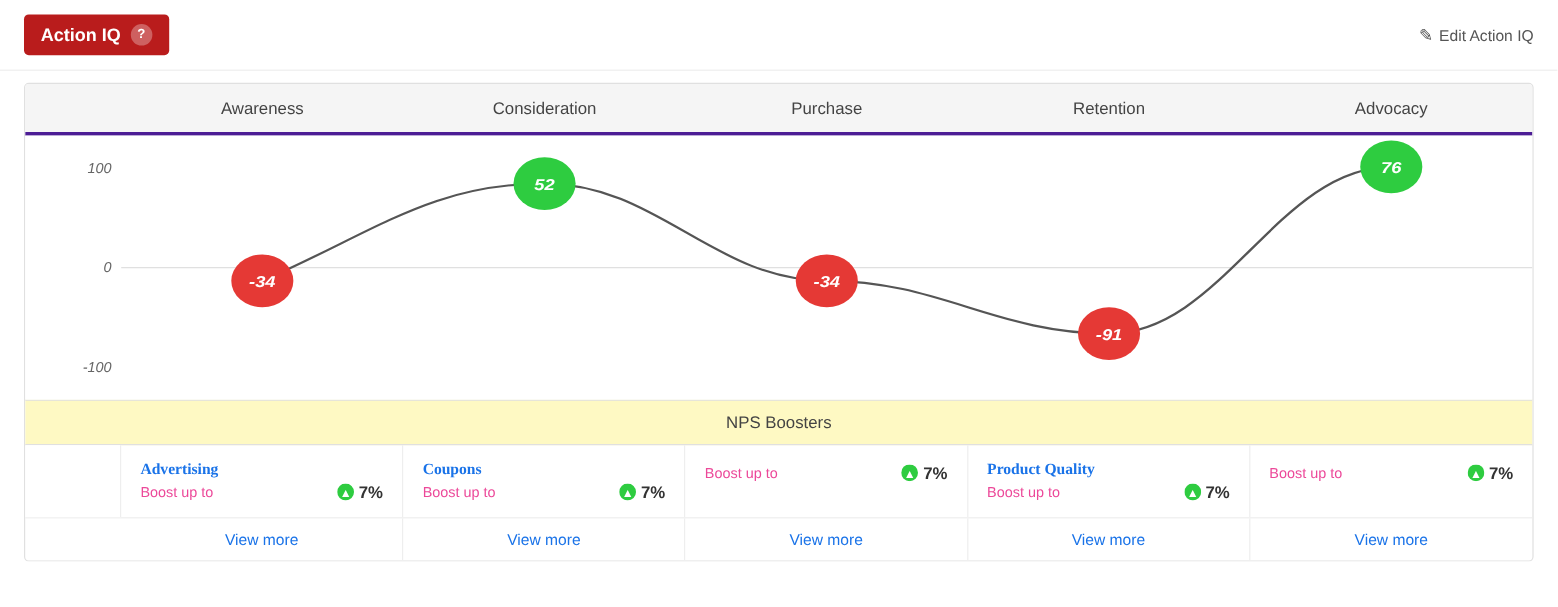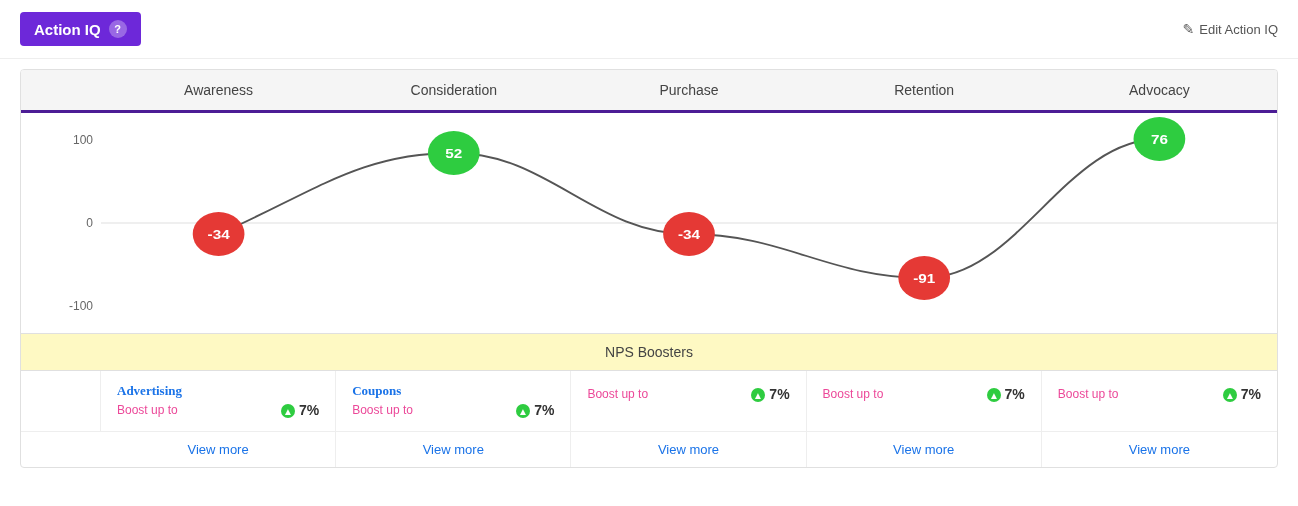--- a/index.html
+++ b/index.html
@@ -6,21 +6,21 @@
     body { font-family: -apple-system, BlinkMacSystemFont, 'Segoe UI', Arial, sans-serif; background: #fff; color: #333; font-size: 13px; }
 
     .header {
       display: flex;
       align-items: center;
       justify-content: space-between;
       padding: 12px 20px;
       border-bottom: 1px solid #eee;
     }
     .app-title-btn {
-      background: #6d28d9;
+      background: #b91c1c;
       color: #fff;
       border: none;
       border-radius: 4px;
       padding: 8px 14px;
       font-size: 15px;
       font-weight: 600;
       cursor: pointer;
       display: flex;
       align-items: center;
       gap: 8px;
@@ -72,20 +72,21 @@
       font-weight: 400;
     }
     .stage-label.empty { background: #f5f5f5; }
 
     
     .chart-area {
       display: flex;
       align-items: center;
       background: #fff;
       position: relative;
+      font-style: italic;
     }
     .y-axis {
       width: 80px;
       display: flex;
       flex-direction: column;
       justify-content: space-between;
       align-items: flex-end;
       padding: 20px 8px 20px 0;
       color: #666;
       font-size: 12px;
@@ -280,20 +281,21 @@
             <span class="up-arrow" style="color: rgb(46, 204, 64); font-size: 16px; position: relative;"><svg width="14" height="14" viewBox="0 0 14 14" style="vertical-align:middle;">
                   <circle cx="7" cy="7" r="7" fill="#2ecc40"></circle>
                   <text x="7" y="11" text-anchor="middle" fill="white" font-size="10" font-weight="bold">▲</text>
                 </svg></span>
             <span class="booster-percent">7%</span>
           </div>
         </div>
       </div>
 
       <div class="booster-cell">
+        <span class="booster-name">Product Quality</span>
         <div class="booster-boost-row">
           <span class="booster-boost-label">Boost up to</span>
           <div class="booster-percent-row">
             <span class="up-arrow" style="color: rgb(46, 204, 64); font-size: 16px; position: relative;"><svg width="14" height="14" viewBox="0 0 14 14" style="vertical-align:middle;">
                   <circle cx="7" cy="7" r="7" fill="#2ecc40"></circle>
                   <text x="7" y="11" text-anchor="middle" fill="white" font-size="10" font-weight="bold">▲</text>
                 </svg></span>
             <span class="booster-percent">7%</span>
           </div>
         </div>

